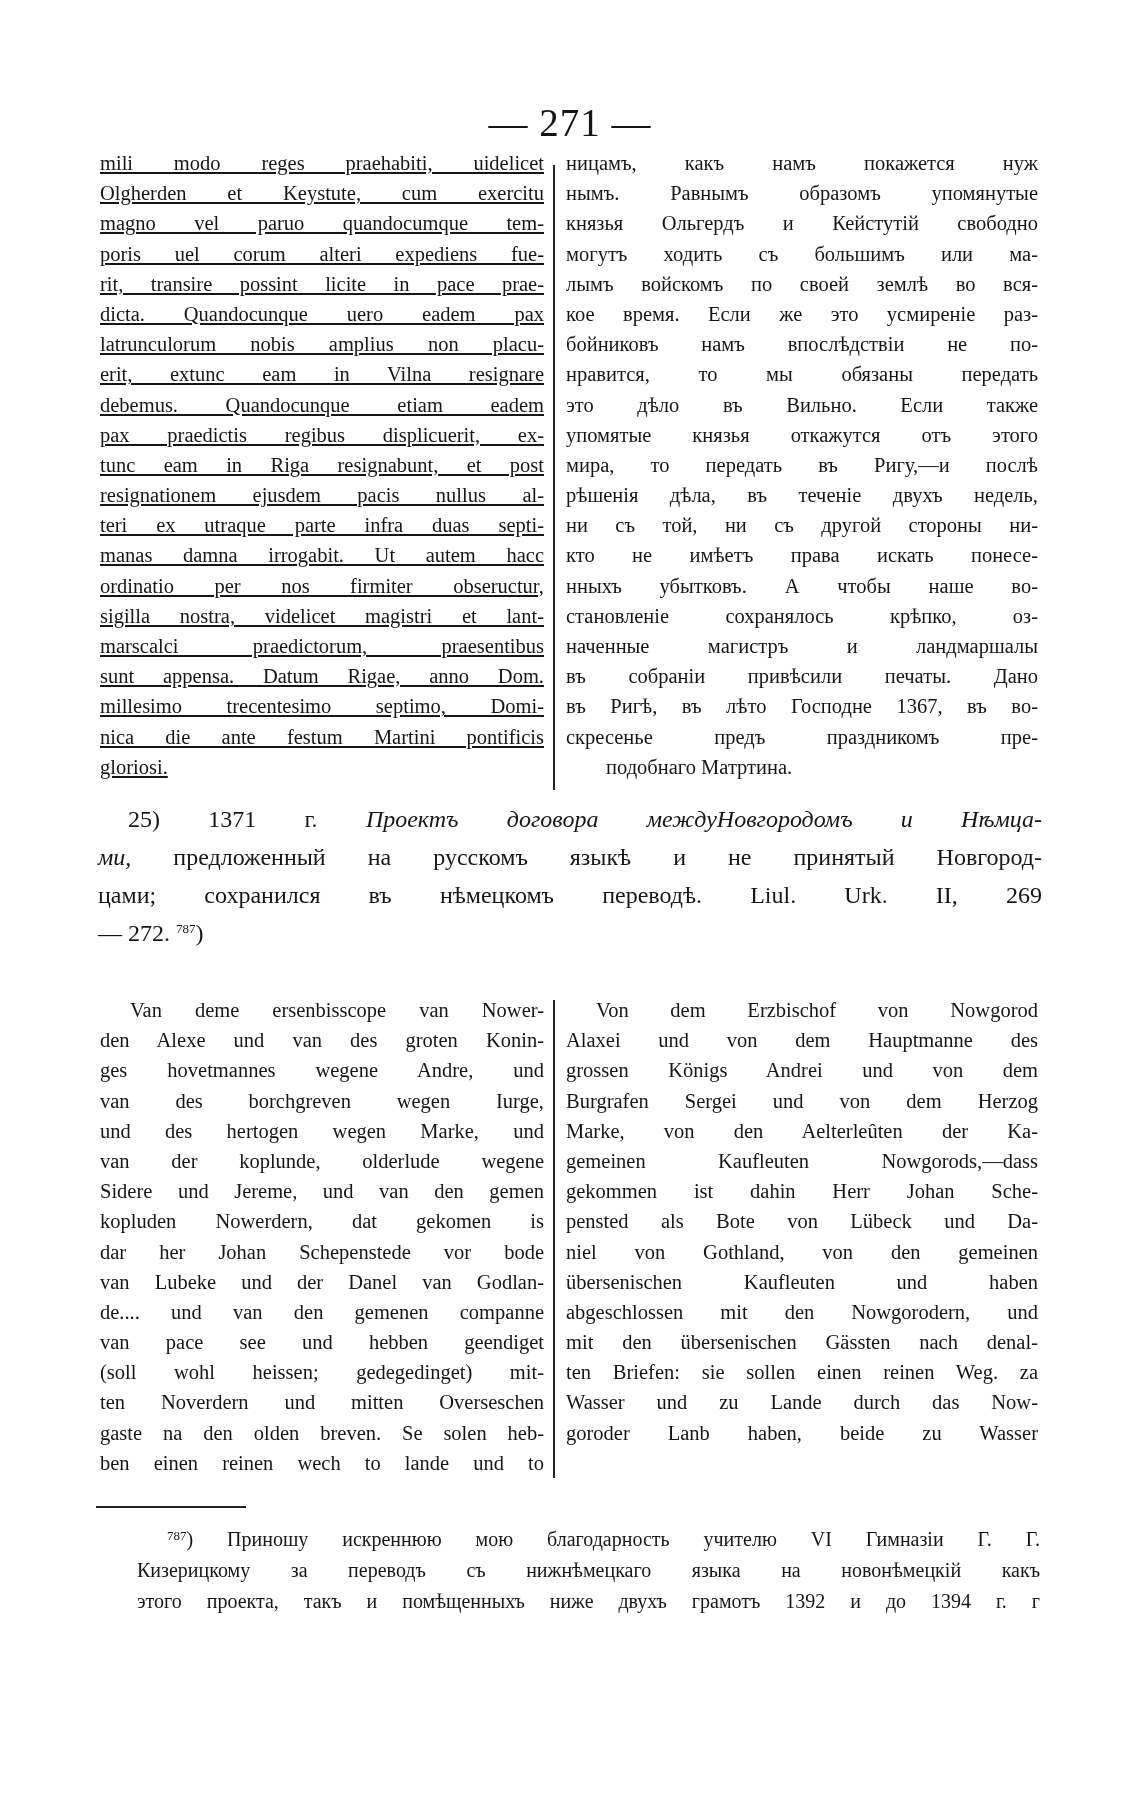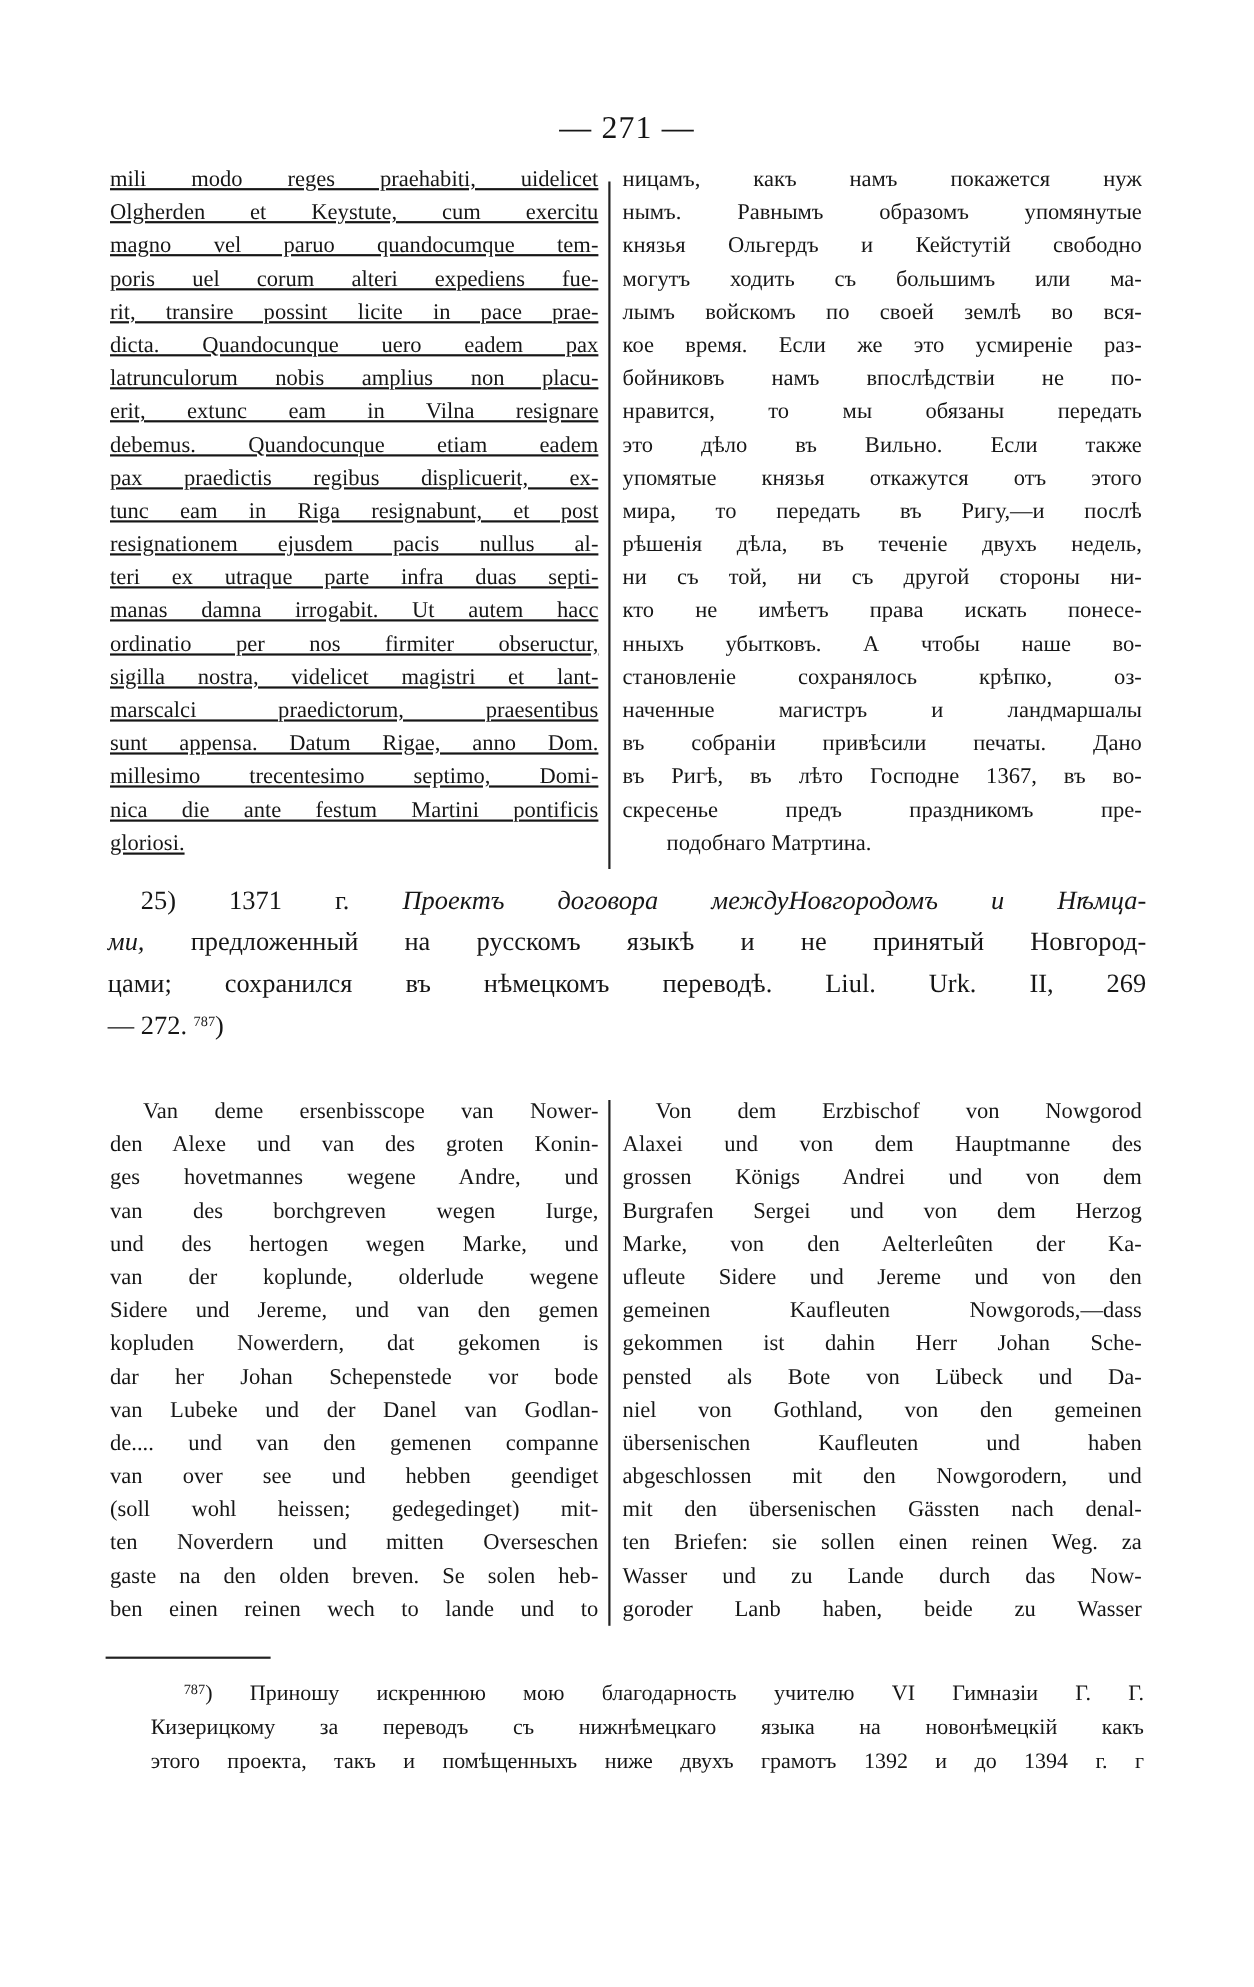--- a/index.html
+++ b/index.html
@@ -1,19 +1,19 @@
 <!DOCTYPE html>
 <html><head>
 <meta charset="utf-8">
 <style>
   html, body { margin:0; padding:0; background:#ffffff; }
   body { width:1140px; height:1806px; position:relative; overflow:hidden;
          font-family:"DejaVu Serif","Liberation Serif",serif; color:#161616; }
   .page-num { position:absolute; top:100px; left:0; width:1140px; text-align:center;
-              font-size:29px; letter-spacing:1px; font-family:"Liberation Serif",serif; }
+              font-size:39px; letter-spacing:1px; font-family:"Liberation Serif",serif; }
   .col { position:absolute; font-size:20.5px; line-height:30.2px;
          font-family:"Liberation Serif",serif; }
   .col .ln { display:block; white-space:nowrap; text-align:justify; text-align-last:justify; height:30.2px; }
   .col .ln.last { text-align-last:left; }
   .divider { position:absolute; width:1.5px; background:#222; }
   .heading { position:absolute; left:98px; width:944px; font-size:24px; line-height:38px;
              font-family:"Liberation Serif",serif; }
   .heading .ln { display:block; white-space:nowrap; text-align:justify; text-align-last:justify; }
   .heading .ln.last { text-align-last:left; }
   .heading i { font-style:italic; }
@@ -89,34 +89,33 @@
     <span class="ln">den Alexe und van des groten Konin-</span>
     <span class="ln">ges hovetmannes wegene Andre, und</span>
     <span class="ln">van des borchgreven wegen Iurge,</span>
     <span class="ln">und des hertogen wegen Marke, und</span>
     <span class="ln">van der koplunde, olderlude wegene</span>
     <span class="ln">Sidere und Jereme, und van den gemen</span>
     <span class="ln">kopluden Nowerdern, dat gekomen is</span>
     <span class="ln">dar her Johan Schepenstede vor bode</span>
     <span class="ln">van Lubeke und der Danel van Godlan-</span>
     <span class="ln">de.... und van den gemenen companne</span>
-    <span class="ln">van over see und hebben geendiget</span>
+    <span class="ln">van pace see und hebben geendiget</span>
     <span class="ln">(soll wohl heissen; gedegedinget) mit-</span>
     <span class="ln">ten Noverdern und mitten Overseschen</span>
     <span class="ln">gaste na den olden breven. Se solen heb-</span>
     <span class="ln">ben einen reinen wech to lande und to</span>
   </div>
 <div class="divider" style="left:553px; top:1000px; height:478px;"></div>
 <div class="col" id="s2-right" style="left:566px; top:995px; width:472px;">
     <span class="ln" style="padding-left: 30px;">Von dem Erzbischof von Nowgorod</span>
     <span class="ln">Alaxei und von dem Hauptmanne des</span>
     <span class="ln">grossen Königs Andrei und von dem</span>
     <span class="ln">Burgrafen Sergei und von dem Herzog</span>
     <span class="ln">Marke, von den Aelterleûten der Ka-</span>
-    <span class="ln">ufleute Sidere und Jereme und von den</span>
     <span class="ln">gemeinen Kaufleuten Nowgorods,—dass</span>
     <span class="ln">gekommen ist dahin Herr Johan Sche-</span>
     <span class="ln">pensted als Bote von Lübeck und Da-</span>
     <span class="ln">niel von Gothland, von den gemeinen</span>
     <span class="ln">übersenischen Kaufleuten und haben</span>
     <span class="ln">abgeschlossen mit den Nowgorodern, und</span>
     <span class="ln">mit den übersenischen Gässten nach denal-</span>
     <span class="ln">ten Briefen: sie sollen einen reinen Weg. za</span>
     <span class="ln">Wasser und zu Lande durch das Now-</span>
     <span class="ln">goroder Lanb haben, beide zu Wasser</span>

